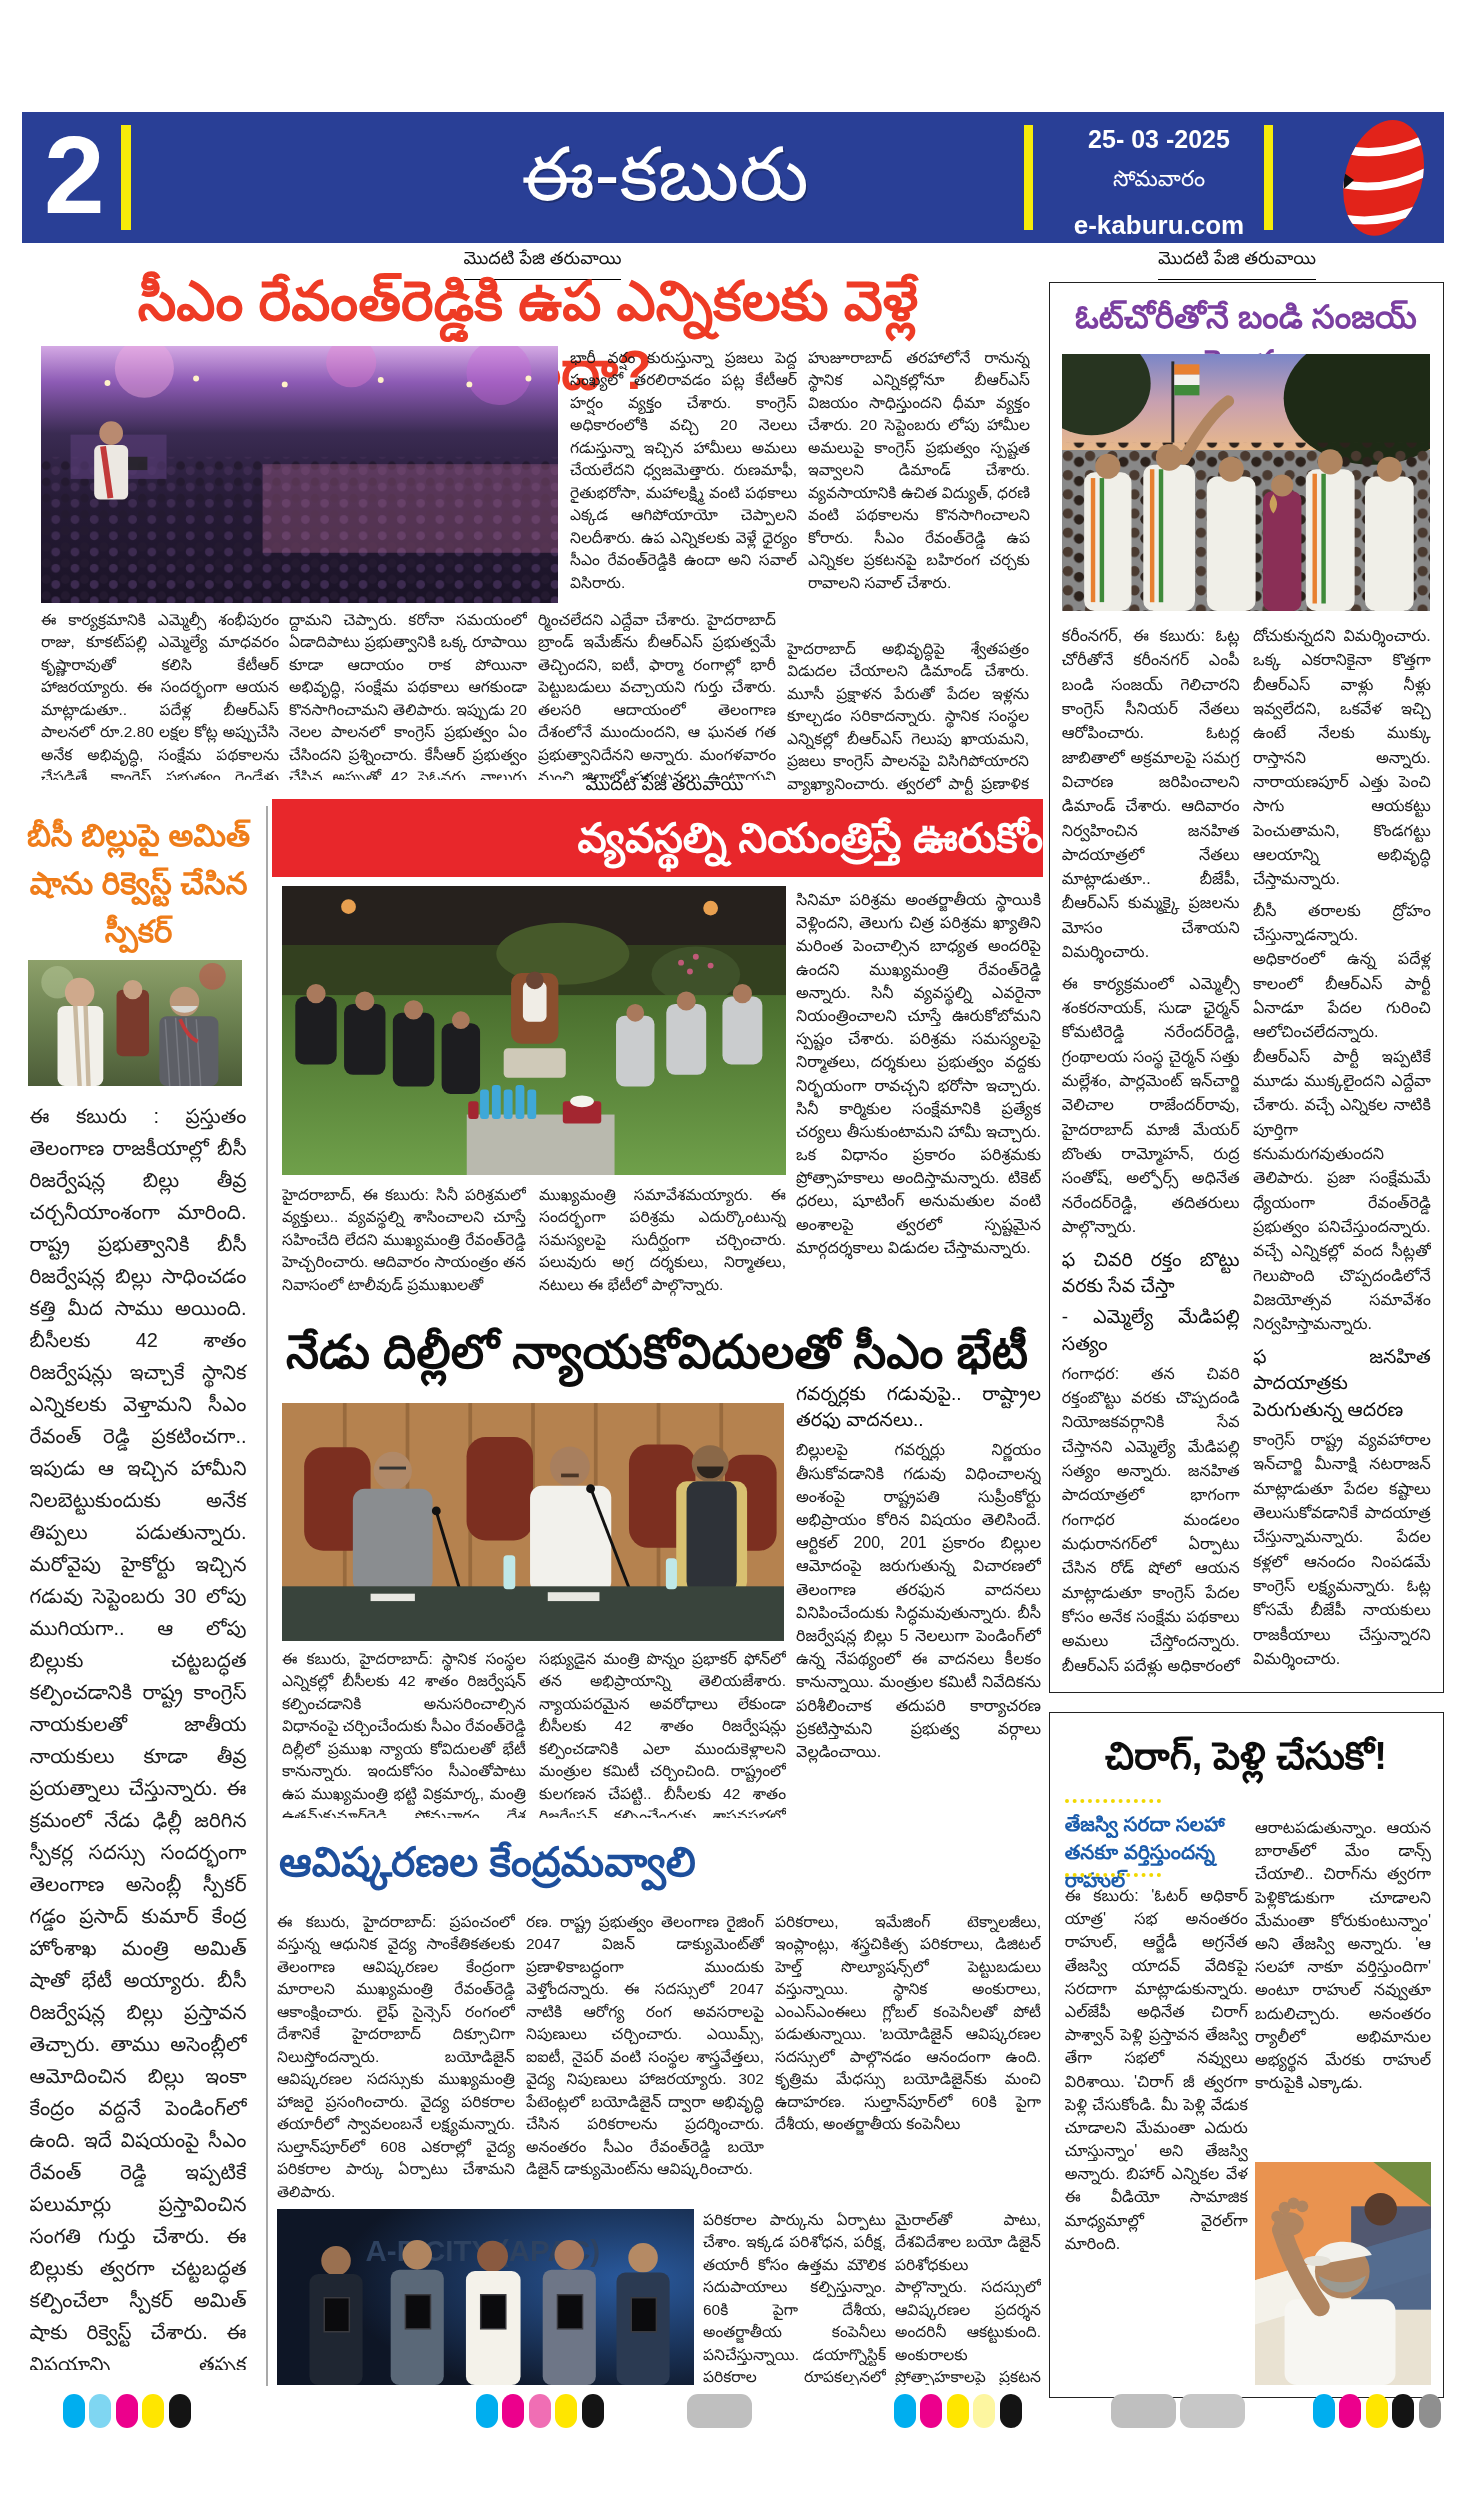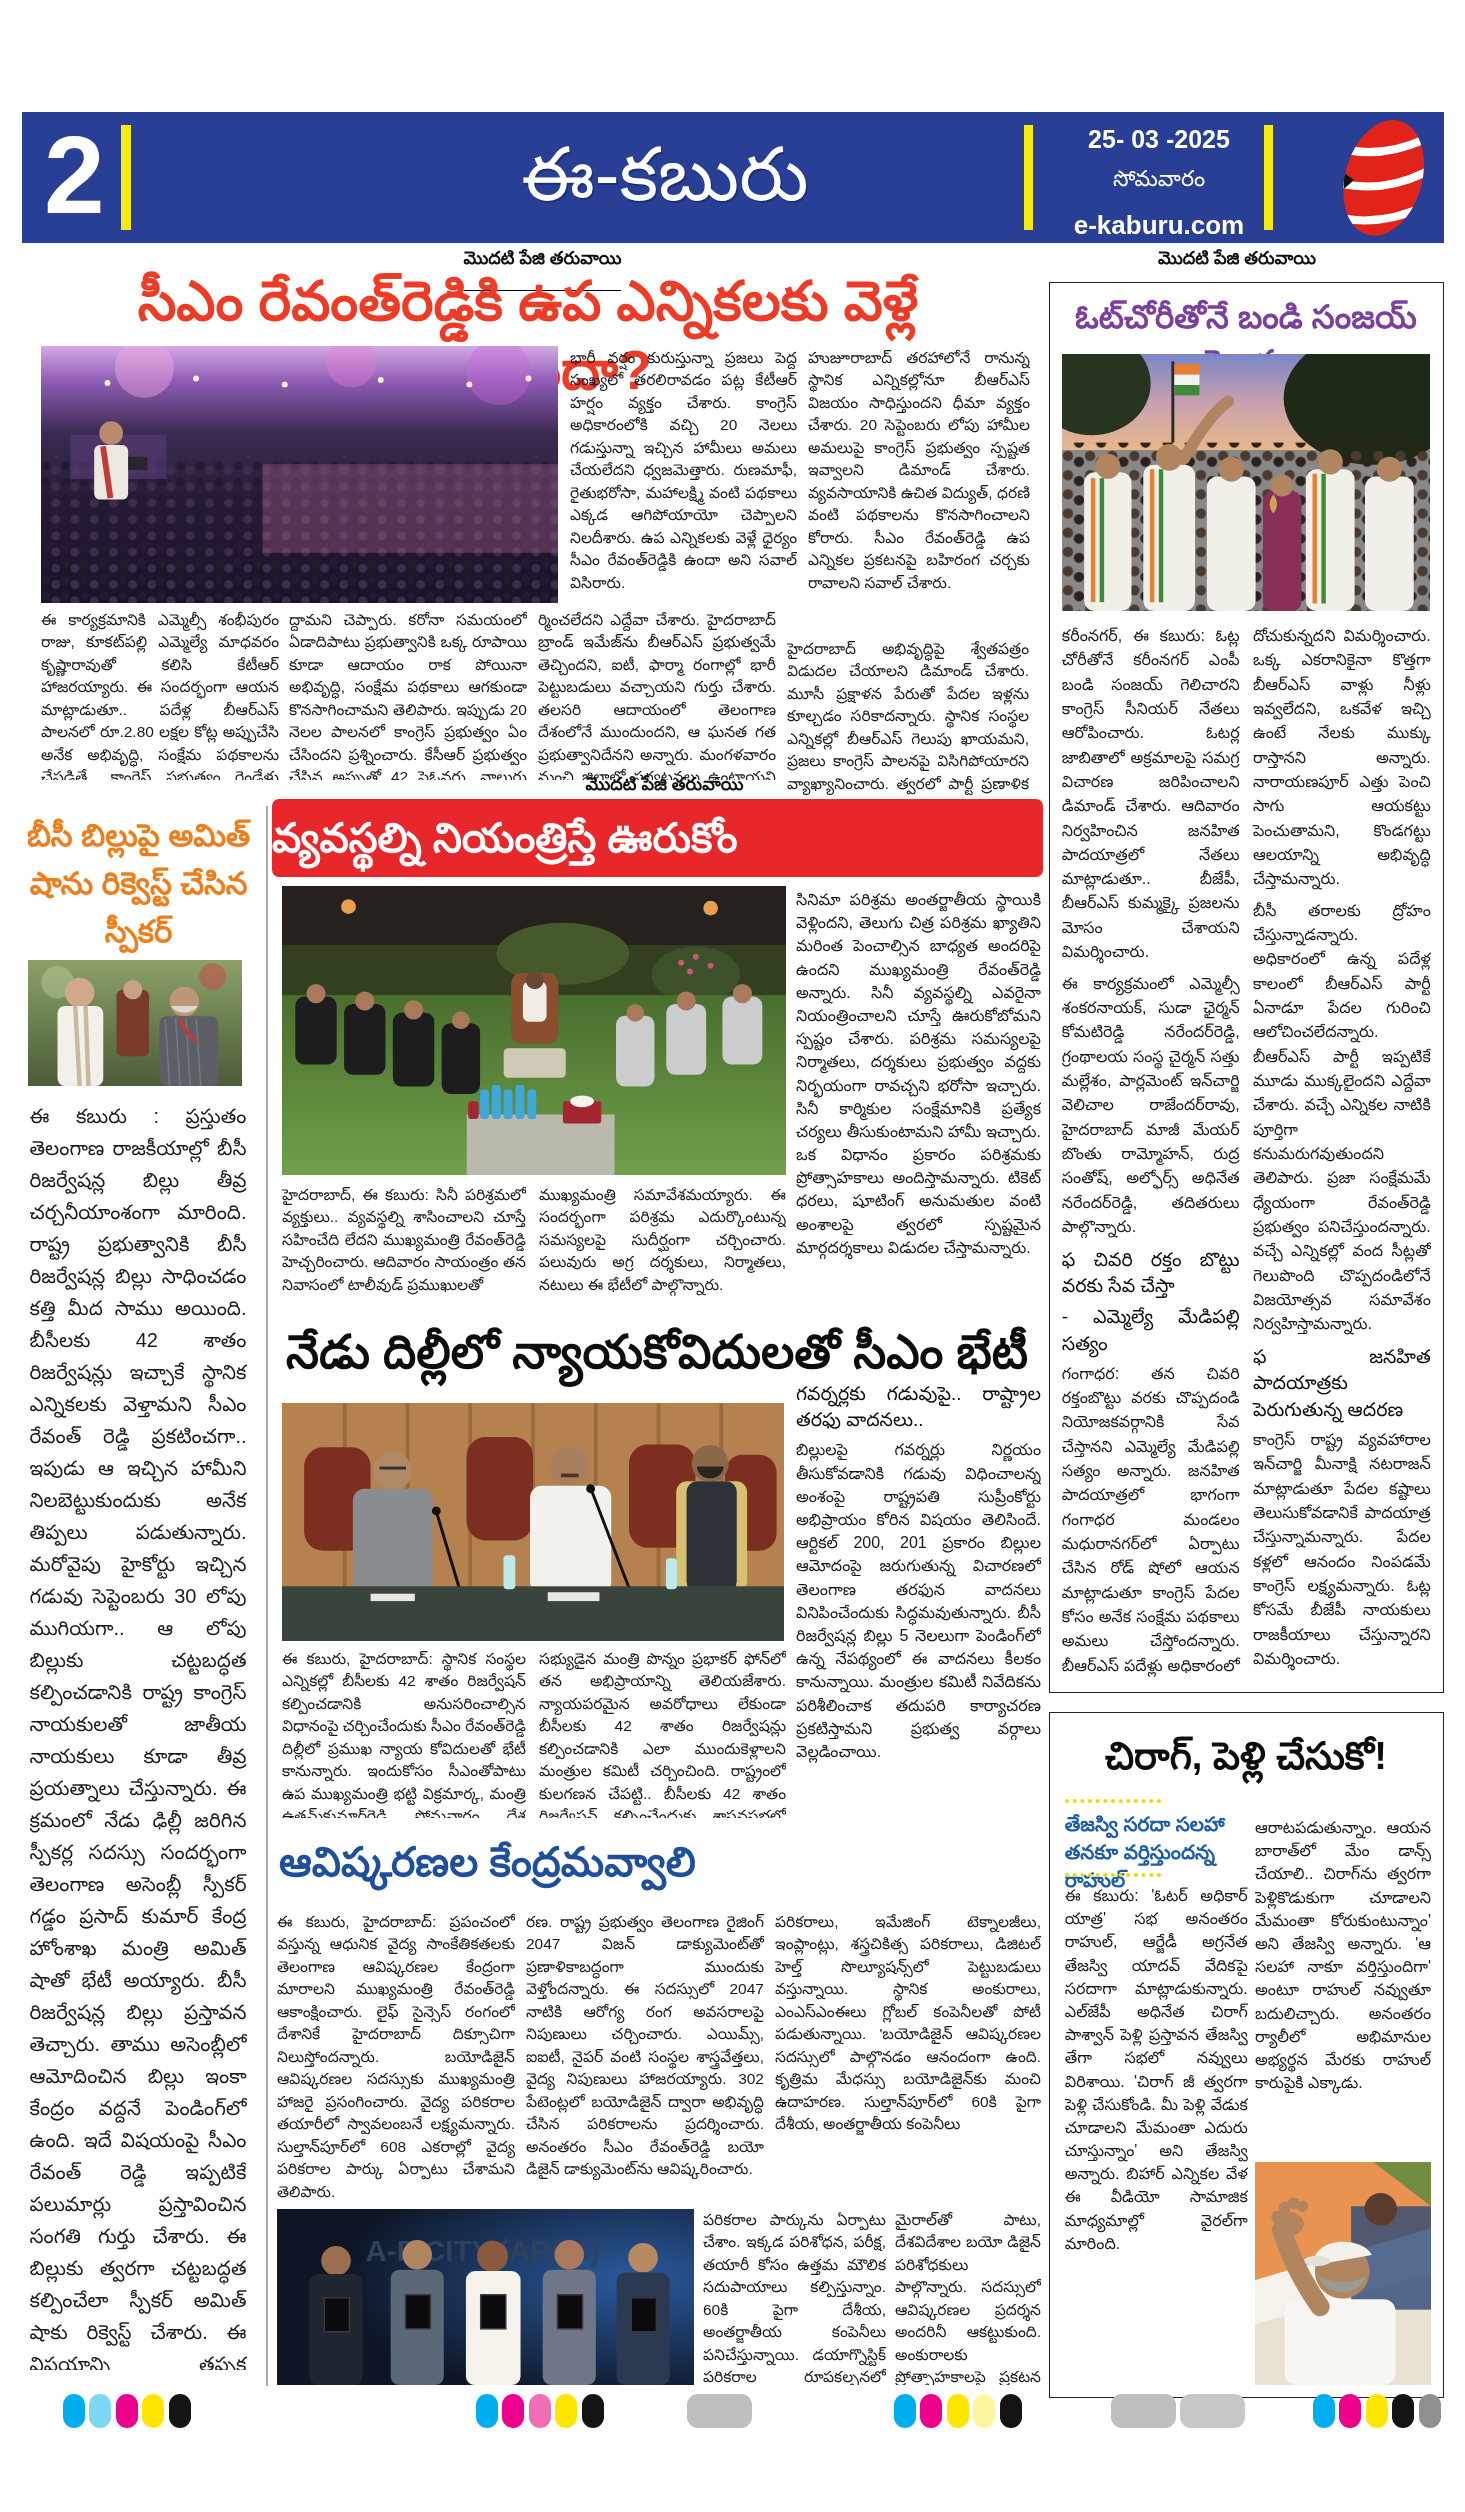--- a/index.html
+++ b/index.html
@@ -11,32 +11,32 @@
   .pagenum{color:#ffffff;font-weight:bold;font-size:109px;line-height:1;}
   .ybar{background:#f6eb0a;}
   .masthead-title{color:#ffffff;font-weight:normal;font-size:74px;text-align:center;line-height:1.2;
                   text-shadow:1.5px 1.5px 0 rgba(0,0,0,.25);}
   .date-block{color:#ffffff;text-align:center;}
   .date-line1{font-size:25px;font-weight:bold;}
   .date-line2{font-size:22px;margin-top:11.8px;}
   .date-line3{font-size:26px;font-weight:bold;margin-top:13.3px;}
   
   .kicker{text-align:center;}
-  .kicker span{display:inline-block;font-size:17.7px;font-weight:bold;color:#111;
-               border-bottom:1.5px solid #000;padding-bottom:17px;}
+  .kicker span{display:inline-block;font-size:17.7px;font-weight:normal;color:#111;
+               border-bottom:1.5px solid #000;padding-bottom:6px;}
   
   .hl{font-weight:bold;text-align:center;}
   .hl-red{color:#ee3b25;font-size:55px;line-height:1.25;}
   .hl-purple{color:#7b3fa0;font-size:32.5px;line-height:1.4;}
   .hl-orange{color:#ef7d1a;font-size:31px;line-height:1.55;}
   .hl-black{color:#0d0d0d;font-size:47px;line-height:1.25;}
   .hl-blue{color:#1d4f9c;font-size:41px;line-height:1.3;}
   .hl-chirag{color:#0d0d0d;font-size:38px;line-height:1.3;}
   .banner-red{background:#e8272b;color:#ffffff;font-weight:bold;font-size:41px;
-              text-align:left;line-height:78px;border-radius:7px;}
+              text-align:right;line-height:78px;}
   
   .bodytxt{font-size:15.5px;line-height:1.45;text-align:justify;overflow:hidden;color:#181818;}
   .bodytxt p{margin:0 0 7.4px 0;}
   .side-body{font-size:20px;line-height:1.6;text-align:justify;overflow:hidden;color:#1c1c1c;}
   .two-col{column-count:2;column-gap:13.3px;font-size:16px;line-height:1.52;}
   .subhead-bold{font-weight:normal;font-size:19px;line-height:1.4;color:#0d0d0d;margin:5.9px 0 4.4px 0;}
   .blue-subhead{color:#1b5cab;font-weight:bold;font-size:20px;line-height:1.4;}
   .vrule{background:#a9a9a9;}
   .artbox{border:1.5px solid #222;background:#ffffff;}
   .dotted-y{border-top:4.4px dotted #f1d800;height:0;}

